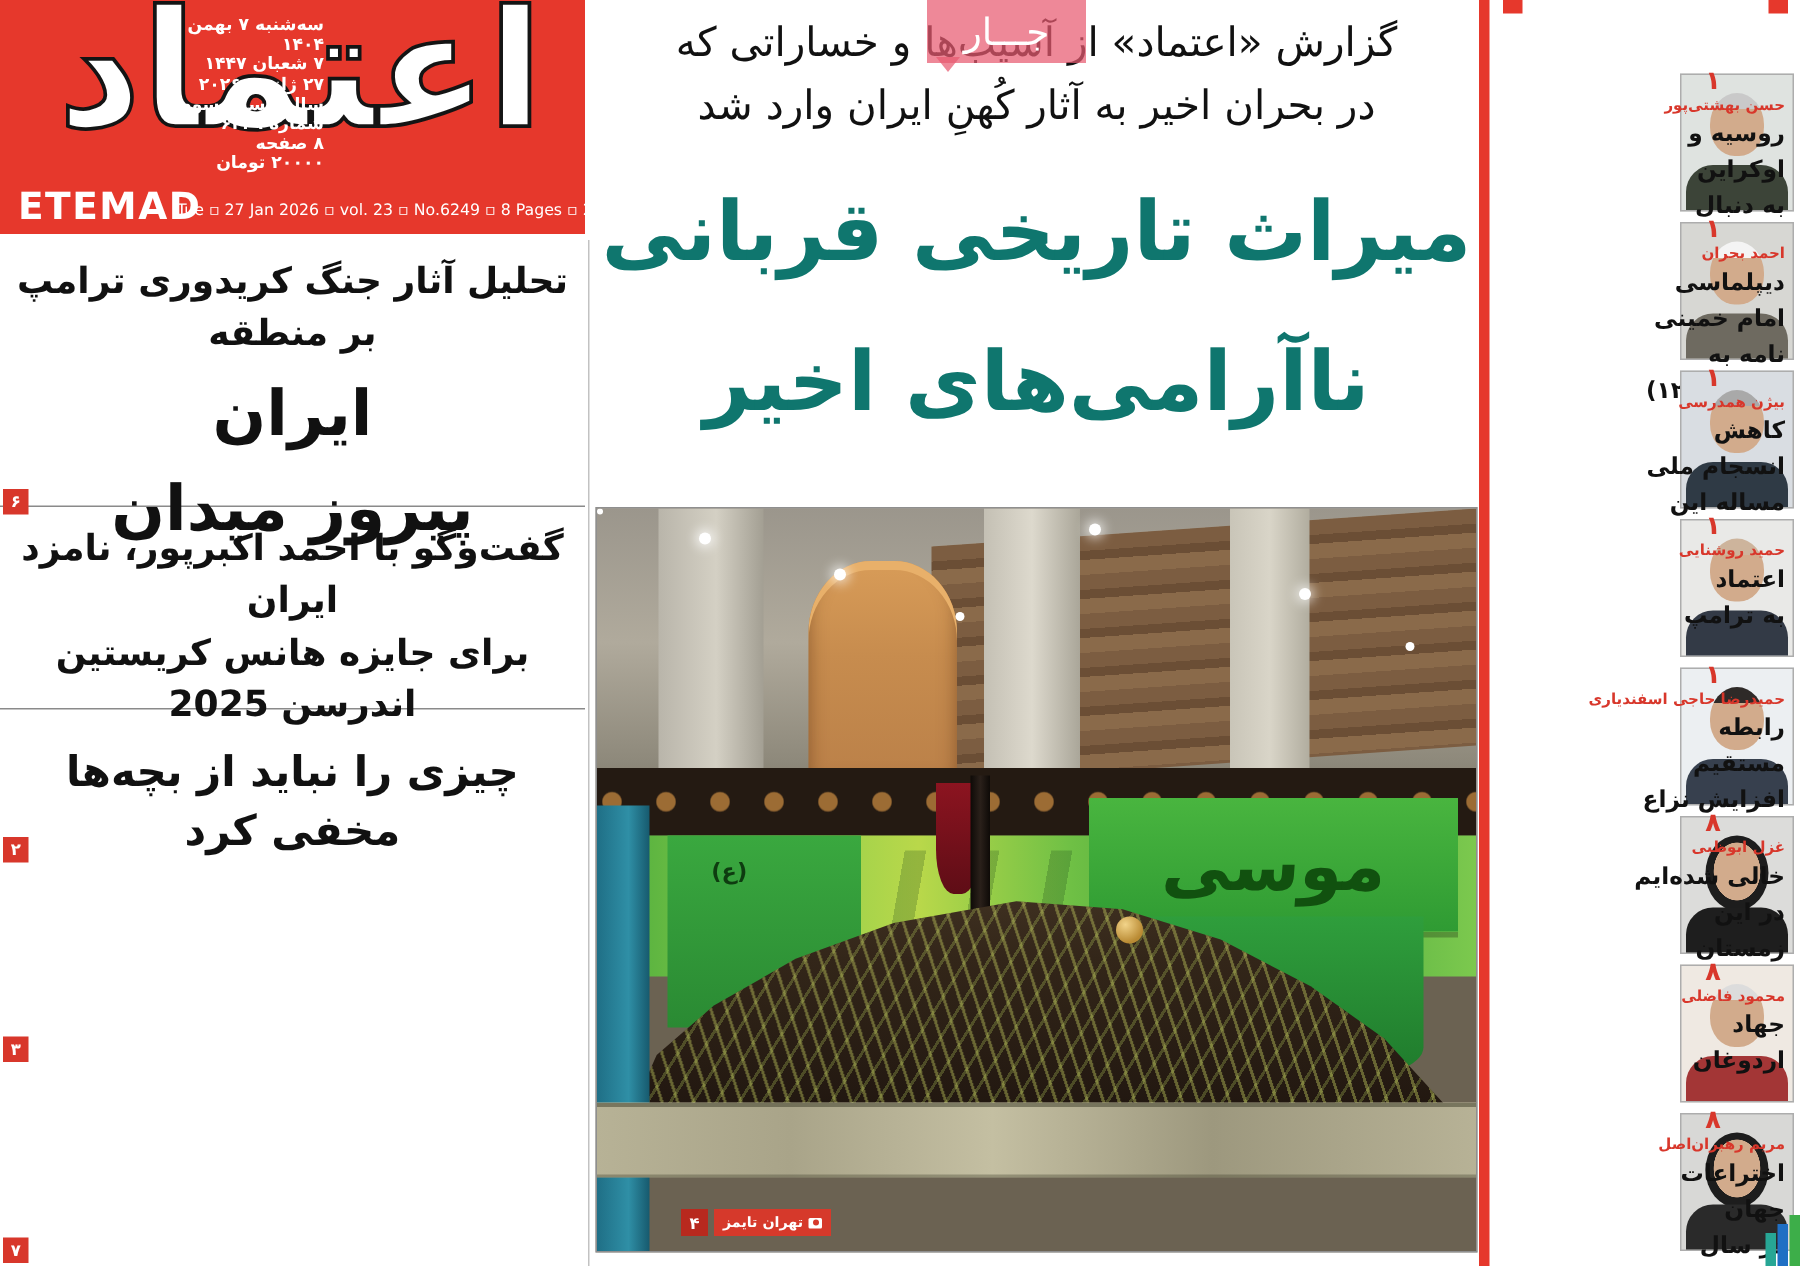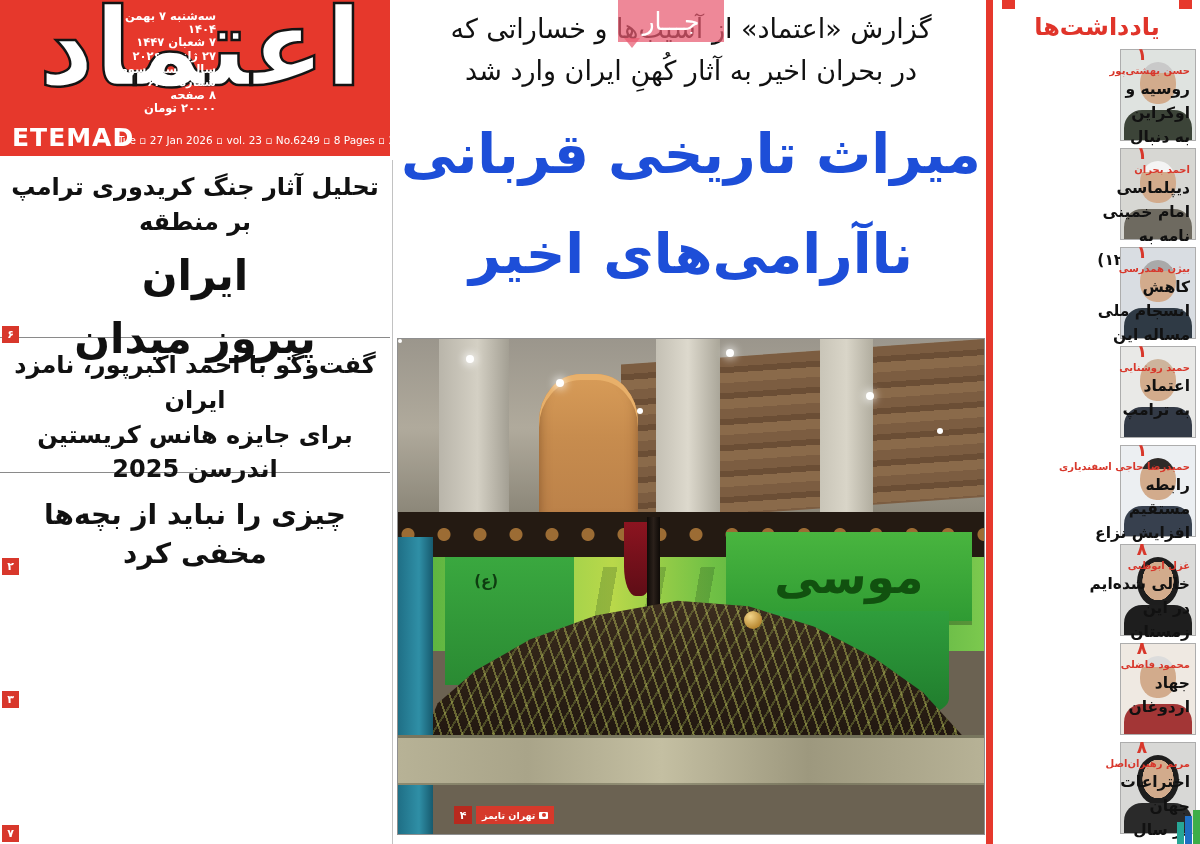--- a/index.html
+++ b/index.html
@@ -29,21 +29,21 @@
   .hl-m  { font-size:28px; font-weight:bold; line-height:1.4; white-space:pre-line; margin-top:8px; }
   .sub-s { font-size:18px; font-weight:bold; line-height:1.4; white-space:pre-line; margin-top:10px; }
   .vline { left:392px; top:160px; width:1px; height:684px; background:#c2c2c2; }
   .page-chip { position:absolute; left:2px; width:17px; height:17px; background:#d8372b; color:#fff;
                font-size:11px; font-weight:bold; display:flex; align-items:center; justify-content:center; z-index:5; }
 
   
   #center-kicker { left:397px; top:8px; width:588px; text-align:center; font-size:27px; font-weight:normal;
                    line-height:1.55; white-space:pre-line; color:#111; }
   #main-headline { left:397px; top:104px; width:588px; text-align:center; font-size:55px; font-weight:bold;
-                   line-height:1.82; white-space:pre-line; color:#1d4ed8; letter-spacing:-1px; }
+                   line-height:1.82; white-space:pre-line; color:#0f766e; letter-spacing:-1px; }
   #watermark { left:618px; top:0; width:106px; height:42px; background:rgba(232,90,112,0.72); color:#fff;
                font-size:25px; font-weight:normal; display:flex; align-items:center; justify-content:center; z-index:20; }
   #watermark::after { content:""; position:absolute; left:6px; bottom:-14px; border:8px solid transparent;
                       border-top:10px solid rgba(232,90,112,0.72); }
 
   
   #photo { left:397px; top:338px; width:588px; height:497px; border:1px solid #8f8f8f; background:#a8a296;
            overflow:hidden; direction:ltr; }
   #photo > div { position:absolute; }
   .ph-bg { inset:0; background:linear-gradient(180deg,#9b968c 0%,#b0aa9c 18%,#8e897b 34%,#756d5c 44%,#6b6252 50%); }
@@ -214,21 +214,20 @@
   <div class="ph-credit">
     <span class="cam"></span>
     <span>تهران تایمز</span>
   </div>
 </div>
 
 <div id="red-bar" class="abs"></div>
 <div id="sidebar" class="abs">
   <div class="sb-corner" style="right:0;"></div>
   <div class="sb-corner" style="left:0;"></div>
-  <div class="sb-title">یادداشت‌ها</div>
   <div id="notes">
     <div class="note">
       <div class="note-photo avatar v1"></div>
       <div class="note-body">
         <div class="note-num">۱</div>
         <div class="note-author">حسن بهشتی‌پور</div>
         <div class="note-title">روسیه و اوکراین
 به دنبال افزایش
 قدرت چانه‌زنی</div>
       </div>

